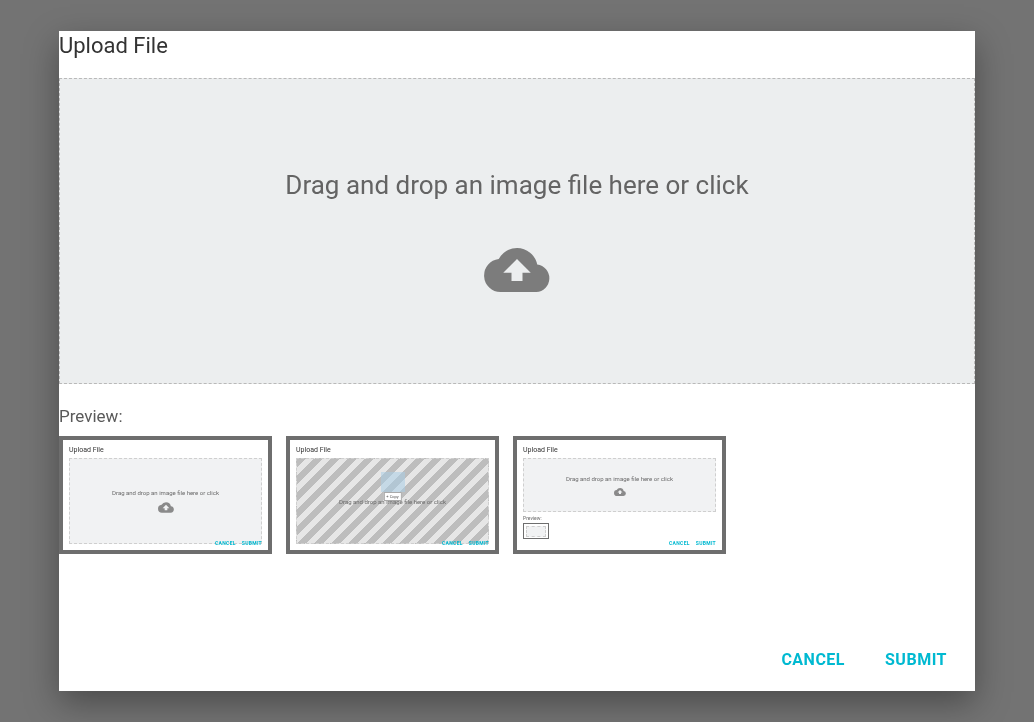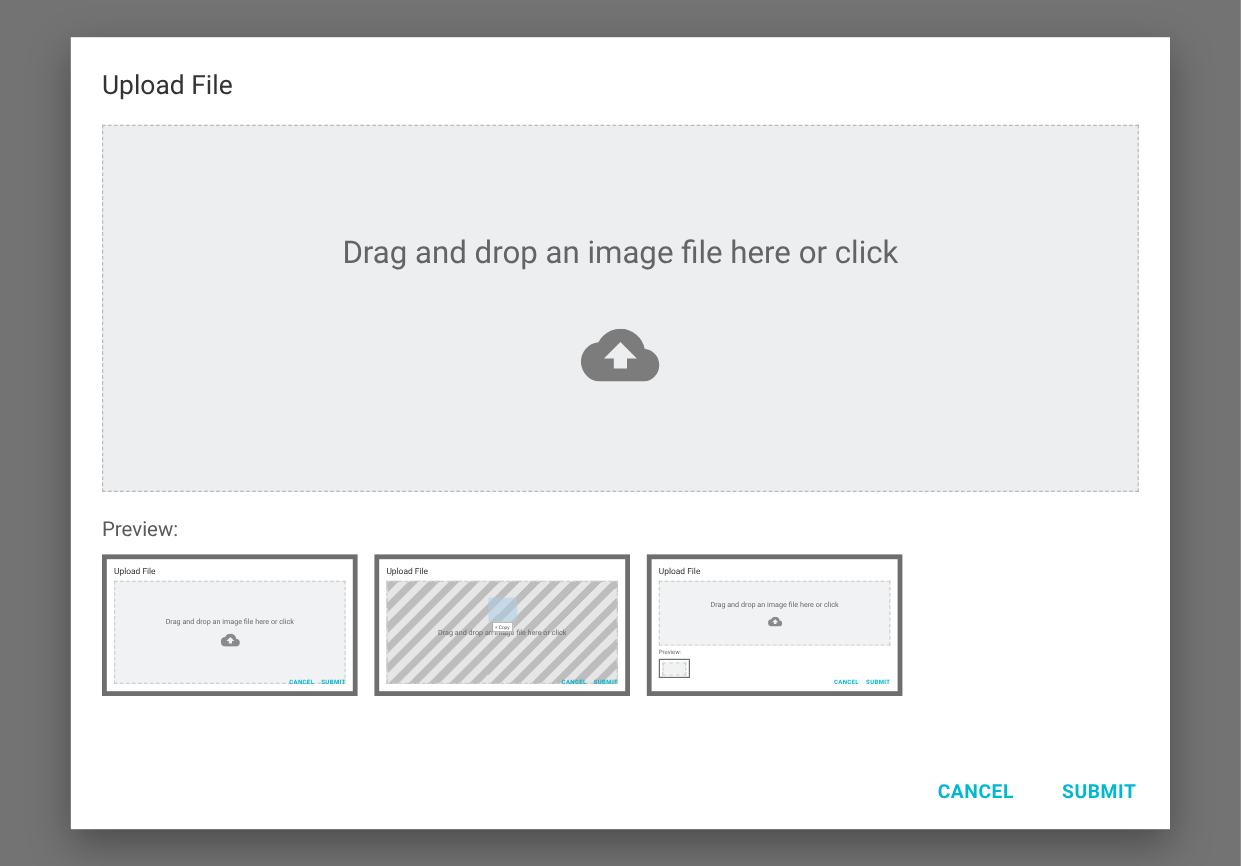--- a/index.html
+++ b/index.html
@@ -11,21 +11,20 @@
       display: flex;
       align-items: center;
       justify-content: center;
       overflow: hidden;
     }
     .dialog {
       width: 916px;
       height: 660px;
       background: #fff;
       box-shadow: 0 12px 32px rgba(0,0,0,0.35);
-      padding: 26px;
       display: flex;
       flex-direction: column;
       position: relative;
     }
     .dialog-title {
       font-size: 22px;
       font-weight: 400;
       color: #333;
       margin: 2px 0 20px 0;
     }

